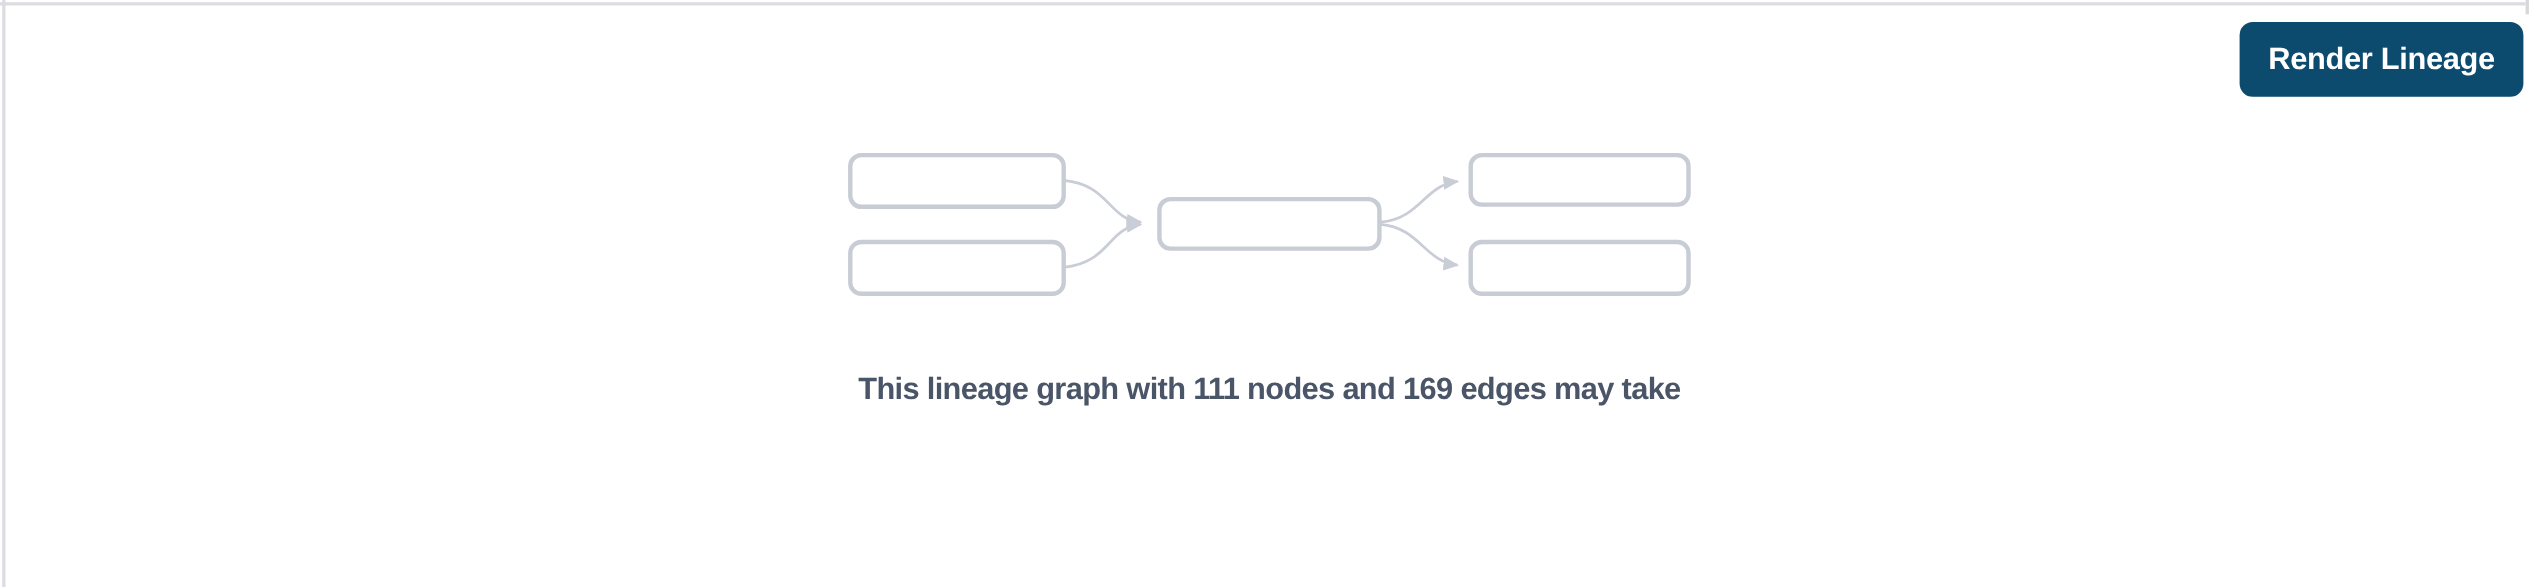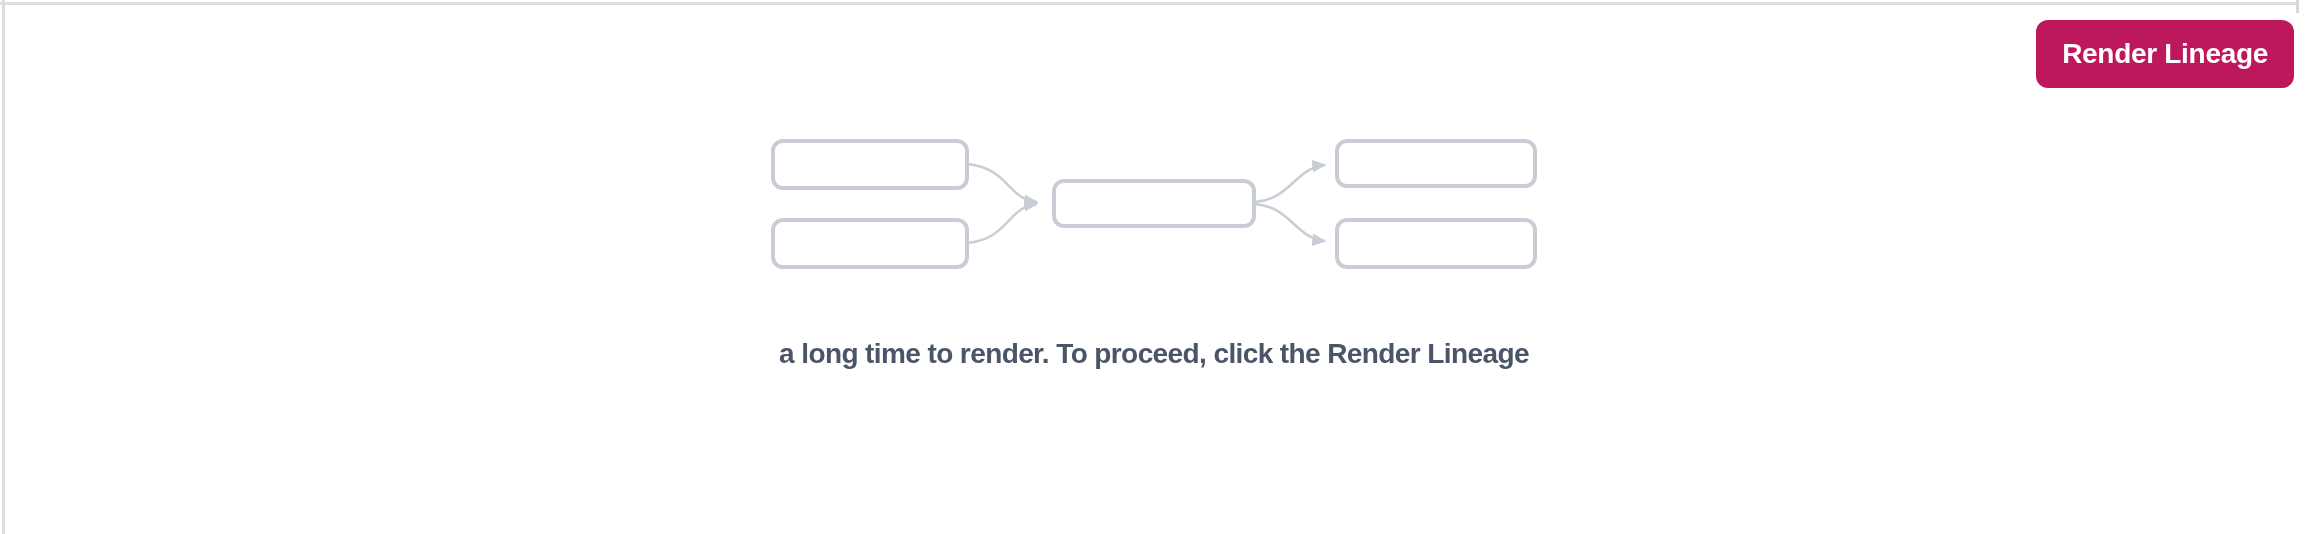--- a/index.html
+++ b/index.html
@@ -27,21 +27,21 @@
   .left-border {
     position: absolute;
     top: 0; bottom: 0; left: 2px; width: 3px;
     background: #dcdde1;
   }
   .render-btn {
     position: absolute;
     top: 20px; right: 14px;
     height: 68px;
     padding: 0 26px;
-    background: #be185d;
+    background: #0c4a6e;
     color: #ffffff;
     border: none;
     border-radius: 12px;
     font-family: "Liberation Sans", sans-serif;
     font-size: 28px;
     font-weight: bold;
     letter-spacing: -0.3px;
     cursor: pointer;
   }
   .illustration {
@@ -91,16 +91,16 @@
     <g fill="#ffffff" stroke="#c8ccd4" stroke-width="4">
       <rect x="4" y="3" width="194" height="47" rx="10"></rect>
       <rect x="4" y="82" width="194" height="47" rx="10"></rect>
       <rect x="285" y="43" width="200" height="45" rx="10"></rect>
       <rect x="568" y="3" width="198" height="45" rx="10"></rect>
       <rect x="568" y="82" width="198" height="47" rx="10"></rect>
     </g>
   </svg>
 
   <div class="message">
-    <div>a long time to render. To proceed, click the Render Lineage</div>
+    <div>This lineage graph with 111 nodes and 169 edges may take</div>
   </div>
 
 </div>
 
 </body></html>

